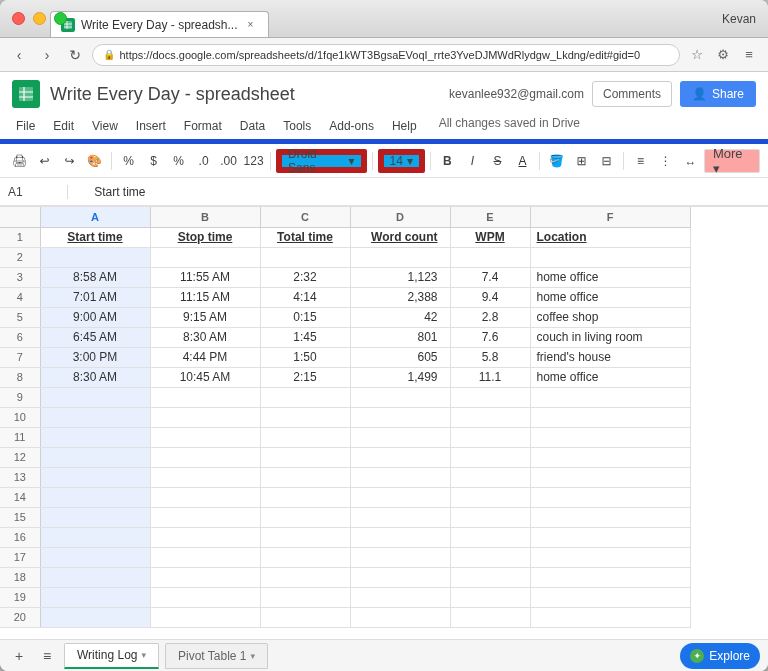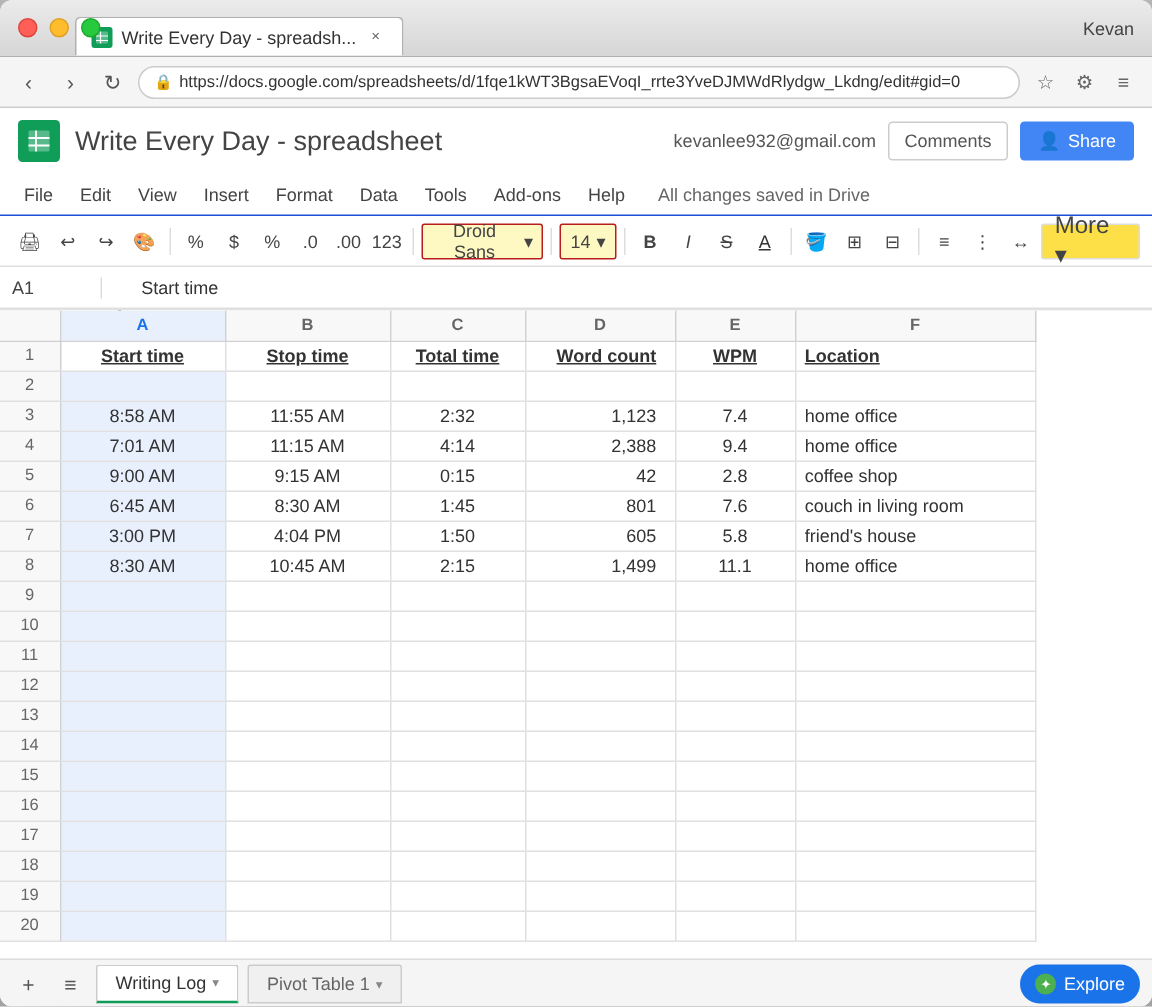--- a/index.html
+++ b/index.html
@@ -208,26 +208,26 @@
       font-size: 12px;
       cursor: pointer;
       display: flex;
       align-items: center;
       gap: 5px;
     }
     
     .menu-bar {
       height: 28px;
       display: flex;
-      align-items: center;
+      align-items: flex-start;
       padding: 0 8px;
       gap: 2px;
       font-size: 12px;
       color: #444;
-      border-bottom: 1px solid #1d4ed8;
+      border-bottom: 5px solid #1d4ed8;
     }
     .menu-item {
       padding: 3px 8px;
       border-radius: 3px;
       cursor: pointer;
     }
     .saved-status {
       margin-left: 12px;
       font-size: 12px;
       color: #666;
@@ -259,37 +259,36 @@
     .fmt-separator {
       width: 1px;
       height: 18px;
       background: #ddd;
       margin: 0 3px;
     }
     .fmt-dropdown {
       height: 24px;
       padding: 0 6px;
       font-size: 12px;
-      border: 1px solid #b91c1c;
+      border: 6px solid #b91c1c;
       border-radius: 2px;
-      background: #fef9c3;
+      background: #0ea5e9;
       color: #444;
       display: flex;
       align-items: center;
       gap: 4px;
       cursor: pointer;
-      text-align: center;
     }
     .more-btn {
       height: 24px;
       padding: 0 8px;
-      font-size: 16px;
+      font-size: 13px;
       border: 1px solid #ddd;
       border-radius: 2px;
-      background: #fde047;
+      background: #fca5a5;
       color: #444;
       cursor: pointer;
       display: flex;
       align-items: center;
       gap: 2px;
       margin-left: auto;
     }
     
     .formula-bar {
       height: 28px;
@@ -662,21 +661,21 @@
               <td class="cell col-a selected-col-a">6:45 AM</td>
               <td class="cell col-b">8:30 AM</td>
               <td class="cell col-c">1:45</td>
               <td class="cell col-d">801</td>
               <td class="cell col-e">7.6</td>
               <td class="cell col-f">couch in living room</td>
             </tr>
             <tr>
               <td class="row-num">7</td>
               <td class="cell col-a selected-col-a">3:00 PM</td>
-              <td class="cell col-b">4:04 PM</td>
+              <td class="cell col-b">4:44 PM</td>
               <td class="cell col-c">1:50</td>
               <td class="cell col-d">605</td>
               <td class="cell col-e">5.8</td>
               <td class="cell col-f">friend's house</td>
             </tr>
             <tr>
               <td class="row-num">8</td>
               <td class="cell col-a selected-col-a">8:30 AM</td>
               <td class="cell col-b">10:45 AM</td>
               <td class="cell col-c">2:15</td>

